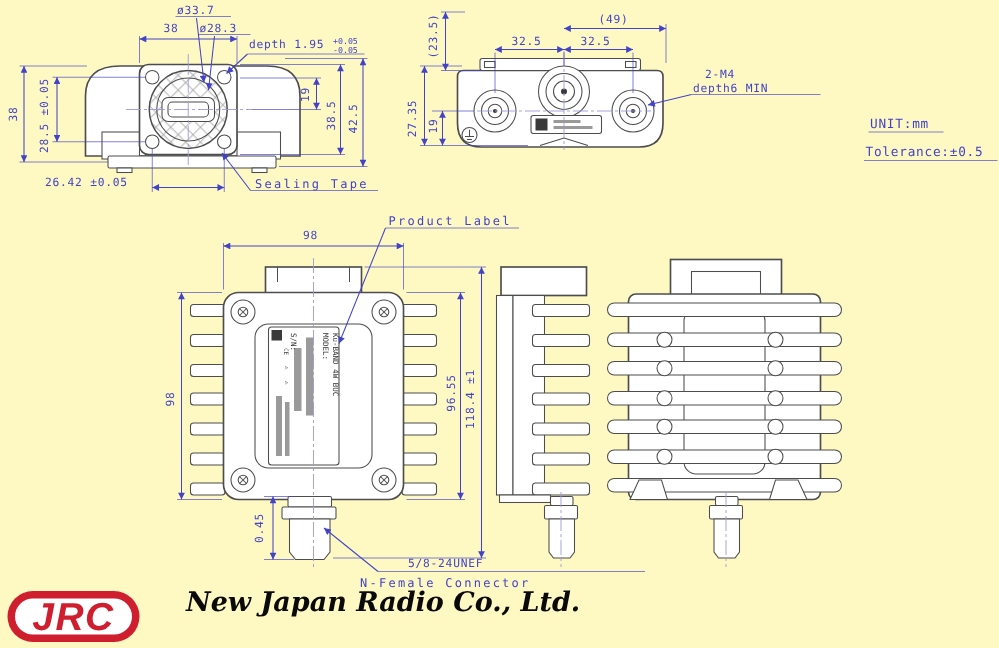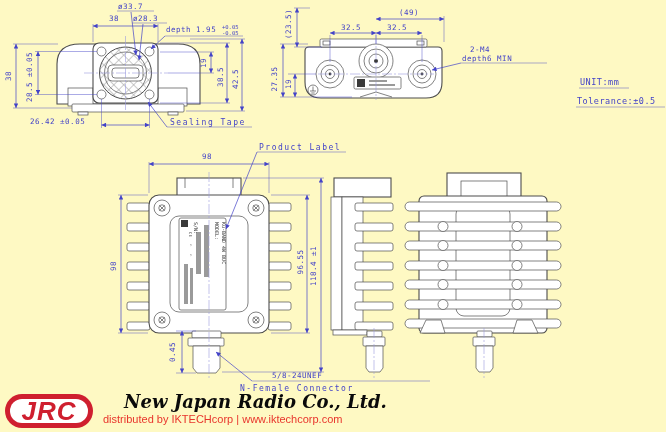--- a/index.html
+++ b/index.html
@@ -364,14 +364,13 @@
     <line class="cl" x1="484" y1="328" x2="484" y2="378"></line>
   </g>
 </svg>
 
   <div class="jrc-badge">
     <div class="jrc-inner">
       <span class="jrc-text">JRC</span>
     </div>
   </div>
   <div class="company">New Japan Radio Co., Ltd.</div>
-  <div class="distrib">distributed by IKTECHcorp | www.iktechcorp.com</div>
 </div>
 
 </body></html>

